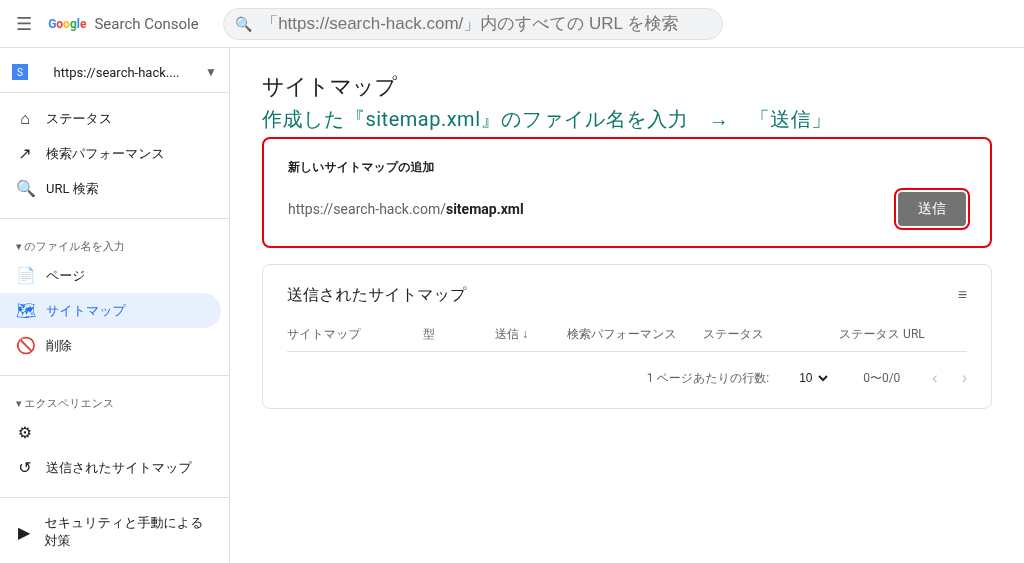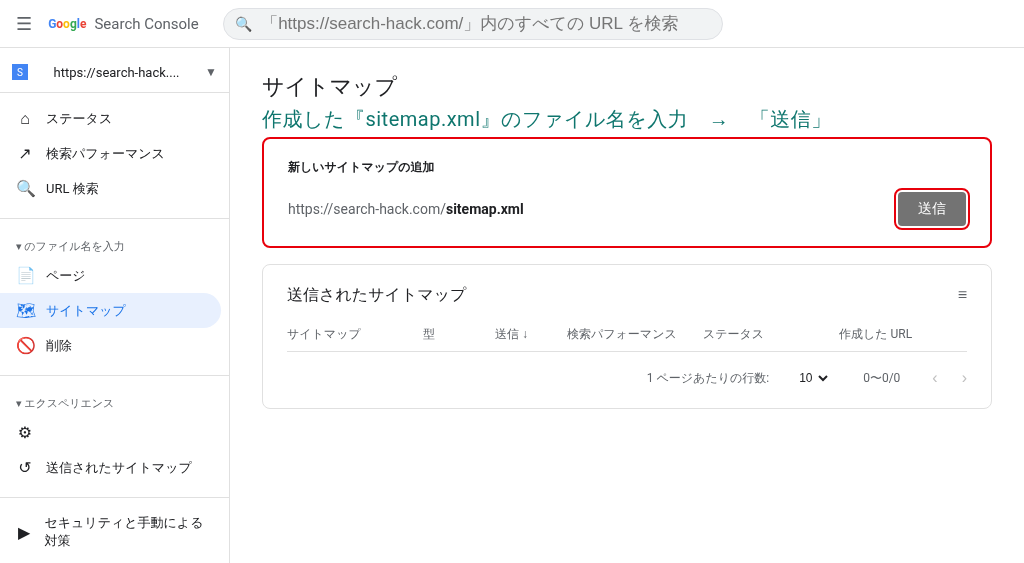--- a/index.html
+++ b/index.html
@@ -226,21 +226,21 @@
       <div class="card2-header">
         <div class="card2-title">送信されたサイトマップ</div>
         <span class="filter-icon">≡</span>
       </div>
       <div class="table-header">
         <div class="table-header-cell">サイトマップ</div>
         <div class="table-header-cell">型</div>
         <div class="table-header-cell">送信 ↓</div>
         <div class="table-header-cell">検索パフォーマンス</div>
         <div class="table-header-cell">ステータス</div>
-        <div class="table-header-cell">作成した URL</div>
+        <div class="table-header-cell">ステータス URL</div>
       </div>
       <div class="table-footer">
         <span class="rows-label">1 ページあたりの行数:</span>
         <select class="rows-select">
           <option>10</option>
           <option>25</option>
           <option>50</option>
         </select>
         <span class="page-range">0〜0/0</span>
         <button class="nav-btn" disabled="">‹</button>

